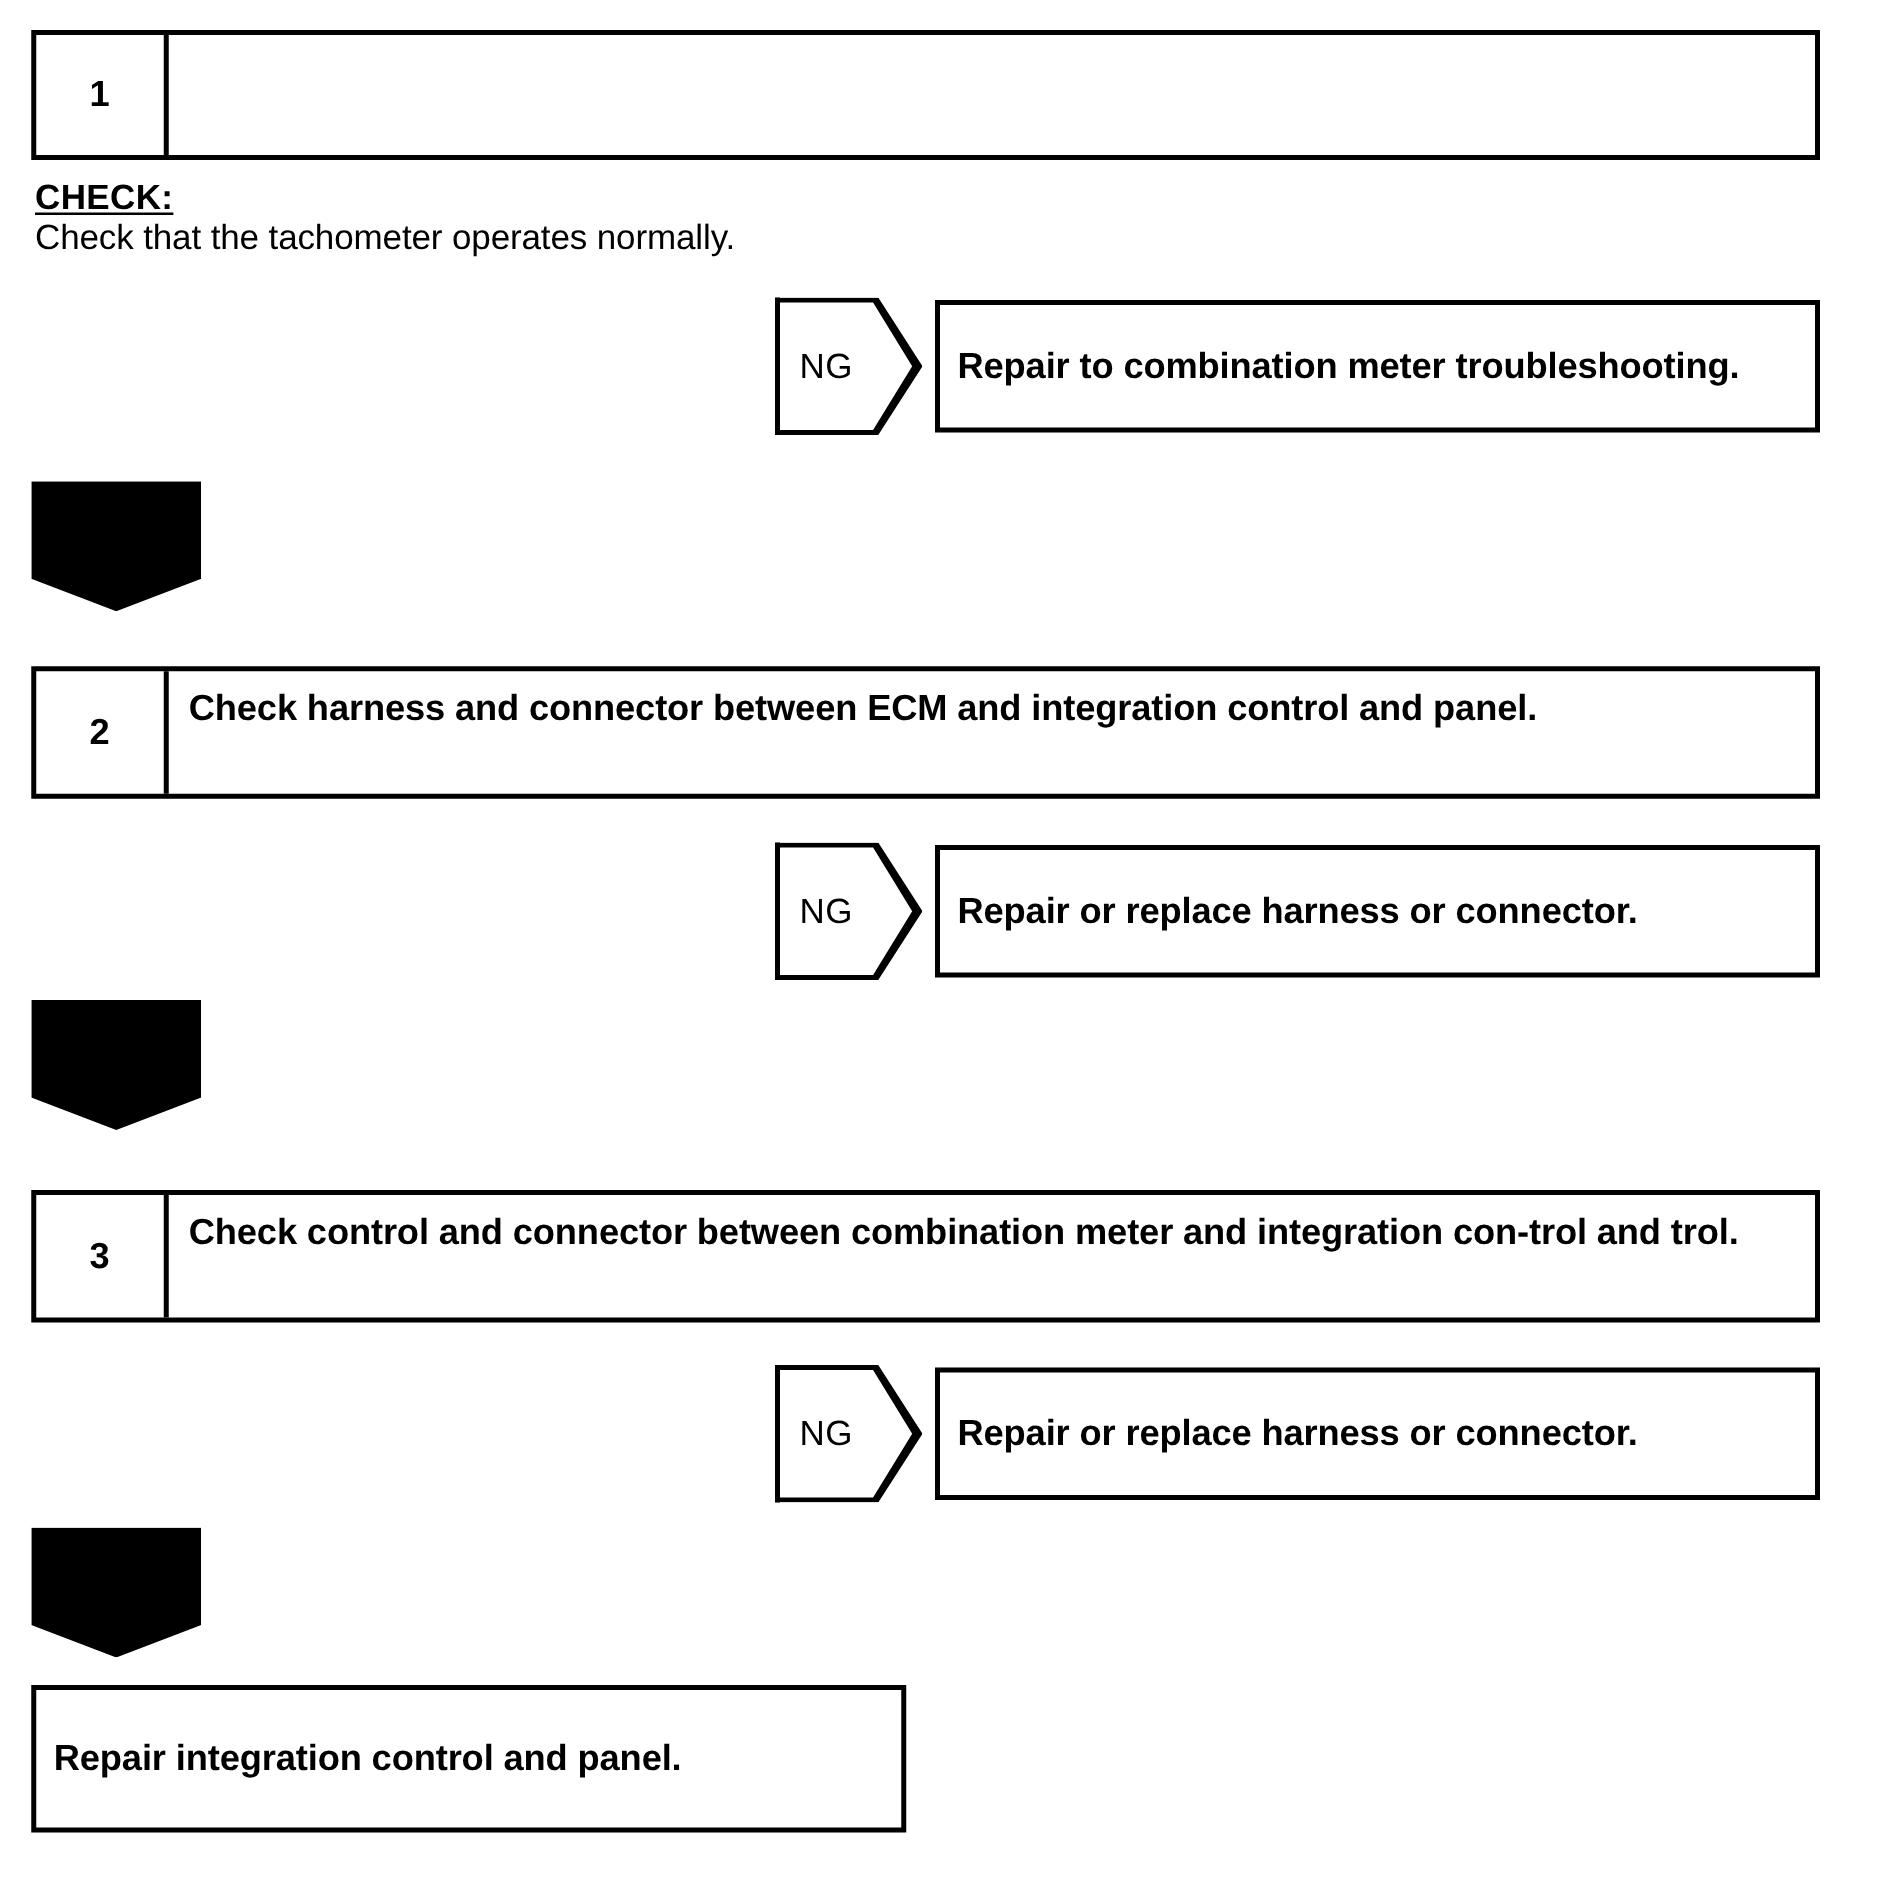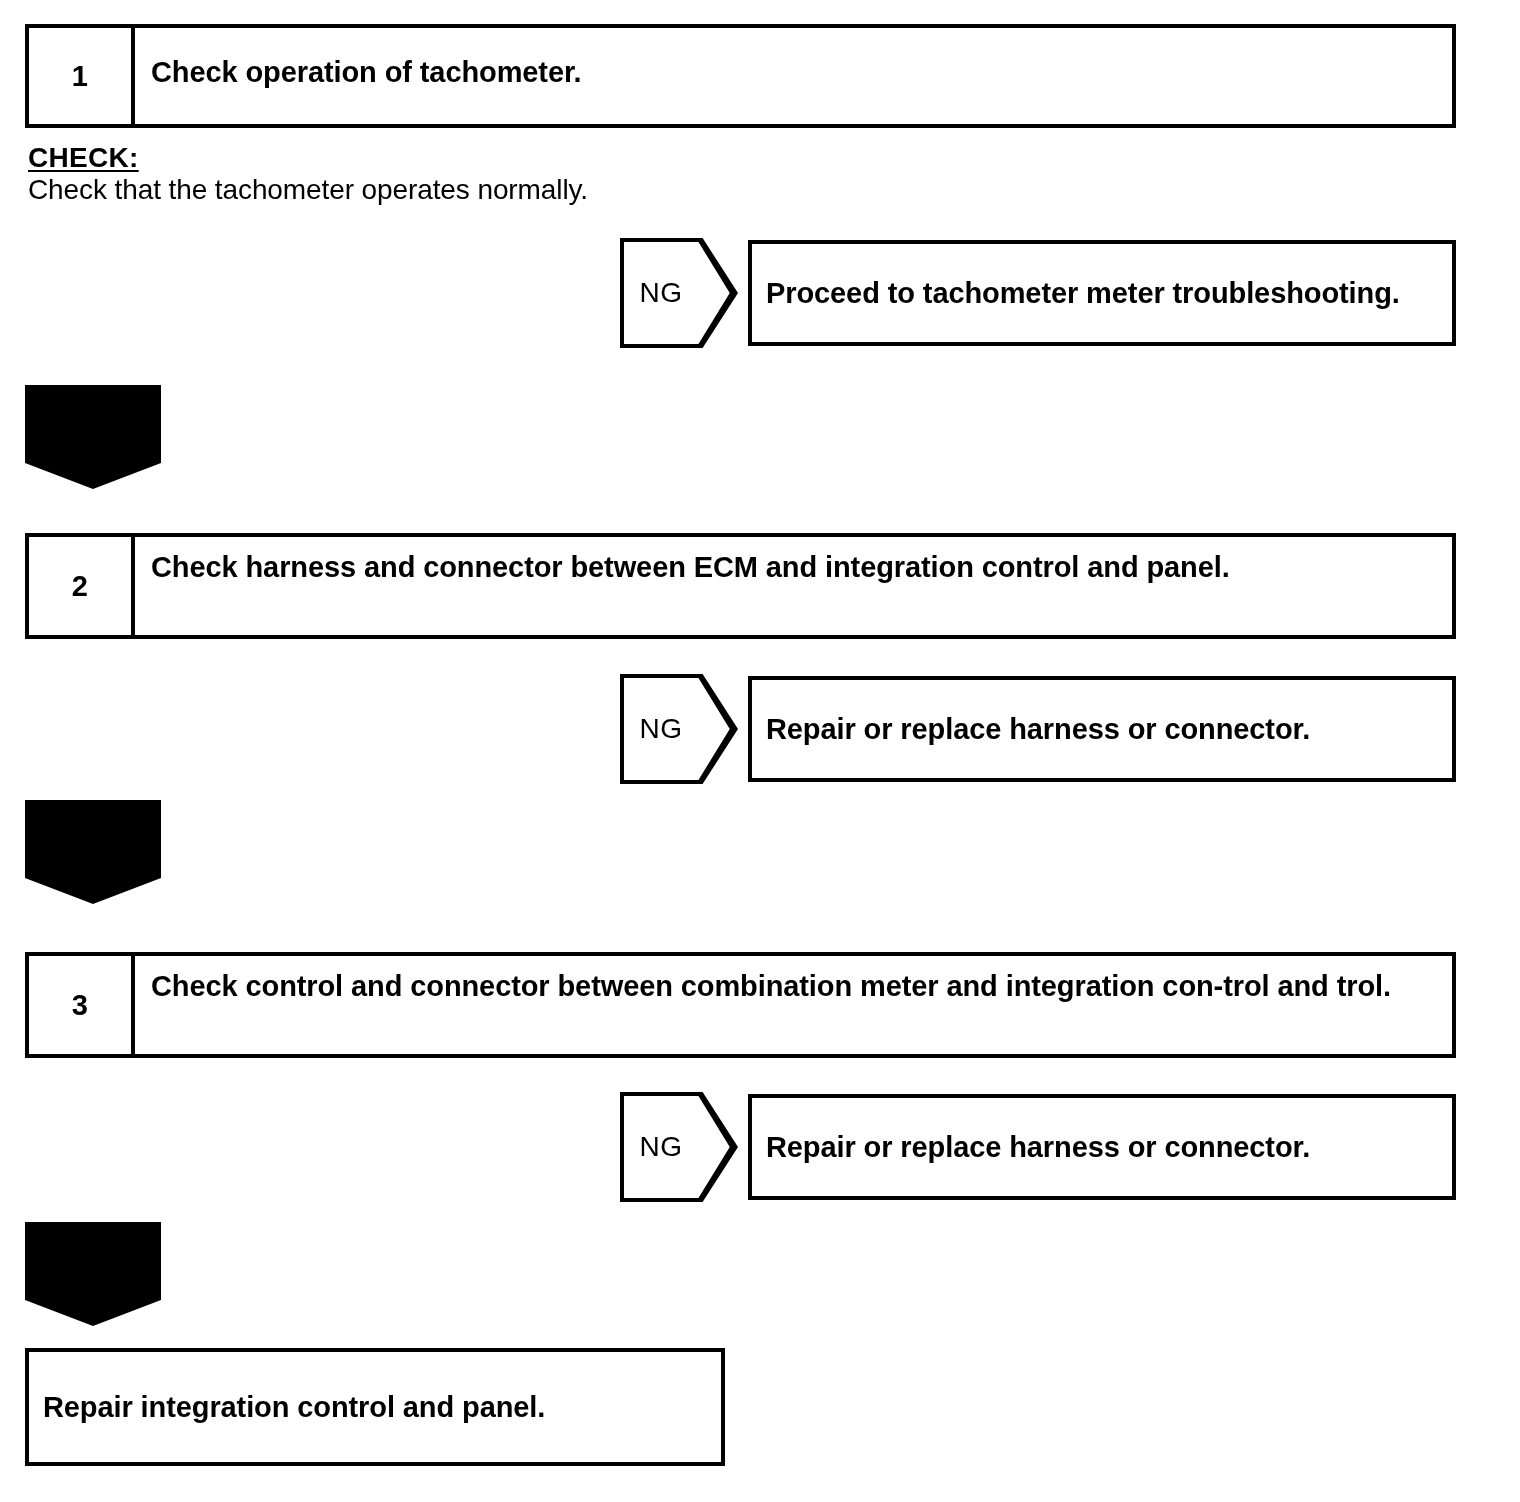--- a/index.html
+++ b/index.html
@@ -162,33 +162,32 @@
     letter-spacing: 0.5px;
   }
 </style>
 </head>
 <body>
 
 <div id="sheet">
 
   <div class="step-box" style="left:25px; top:24px; width:1431px; height:104px;">
     <div class="step-num">1</div>
-    <div class="step-text vcenter">Check operation of tachometer.</div>
   </div>
 
   <div class="check-block" style="top:142px;">
     <div class="check-label">CHECK:</div>
     <div class="check-desc">Check that the tachometer operates normally.</div>
   </div>
 
   <div class="ng-arrow-wrap" style="left:620px; top:238px;">
     <div class="ng-arrow"></div>
     <div class="ng-label">NG</div>
   </div>
-  <div class="result-box" style="left:748px; top:240px; width:708px; height:106px;">Proceed to tachometer meter troubleshooting.</div>
+  <div class="result-box" style="left:748px; top:240px; width:708px; height:106px;">Repair to combination meter troubleshooting.</div>
 
   <div class="ok-arrow-wrap" style="left:25px; top:385px;">
     <div class="ok-arrow"></div>
     <div class="ok-label">OK</div>
   </div>
 
   <div class="step-box" style="left:25px; top:533px; width:1431px; height:106px;">
     <div class="step-num">2</div>
     <div class="step-text">Check harness and connector between ECM and integration control and panel.</div>
   </div>

